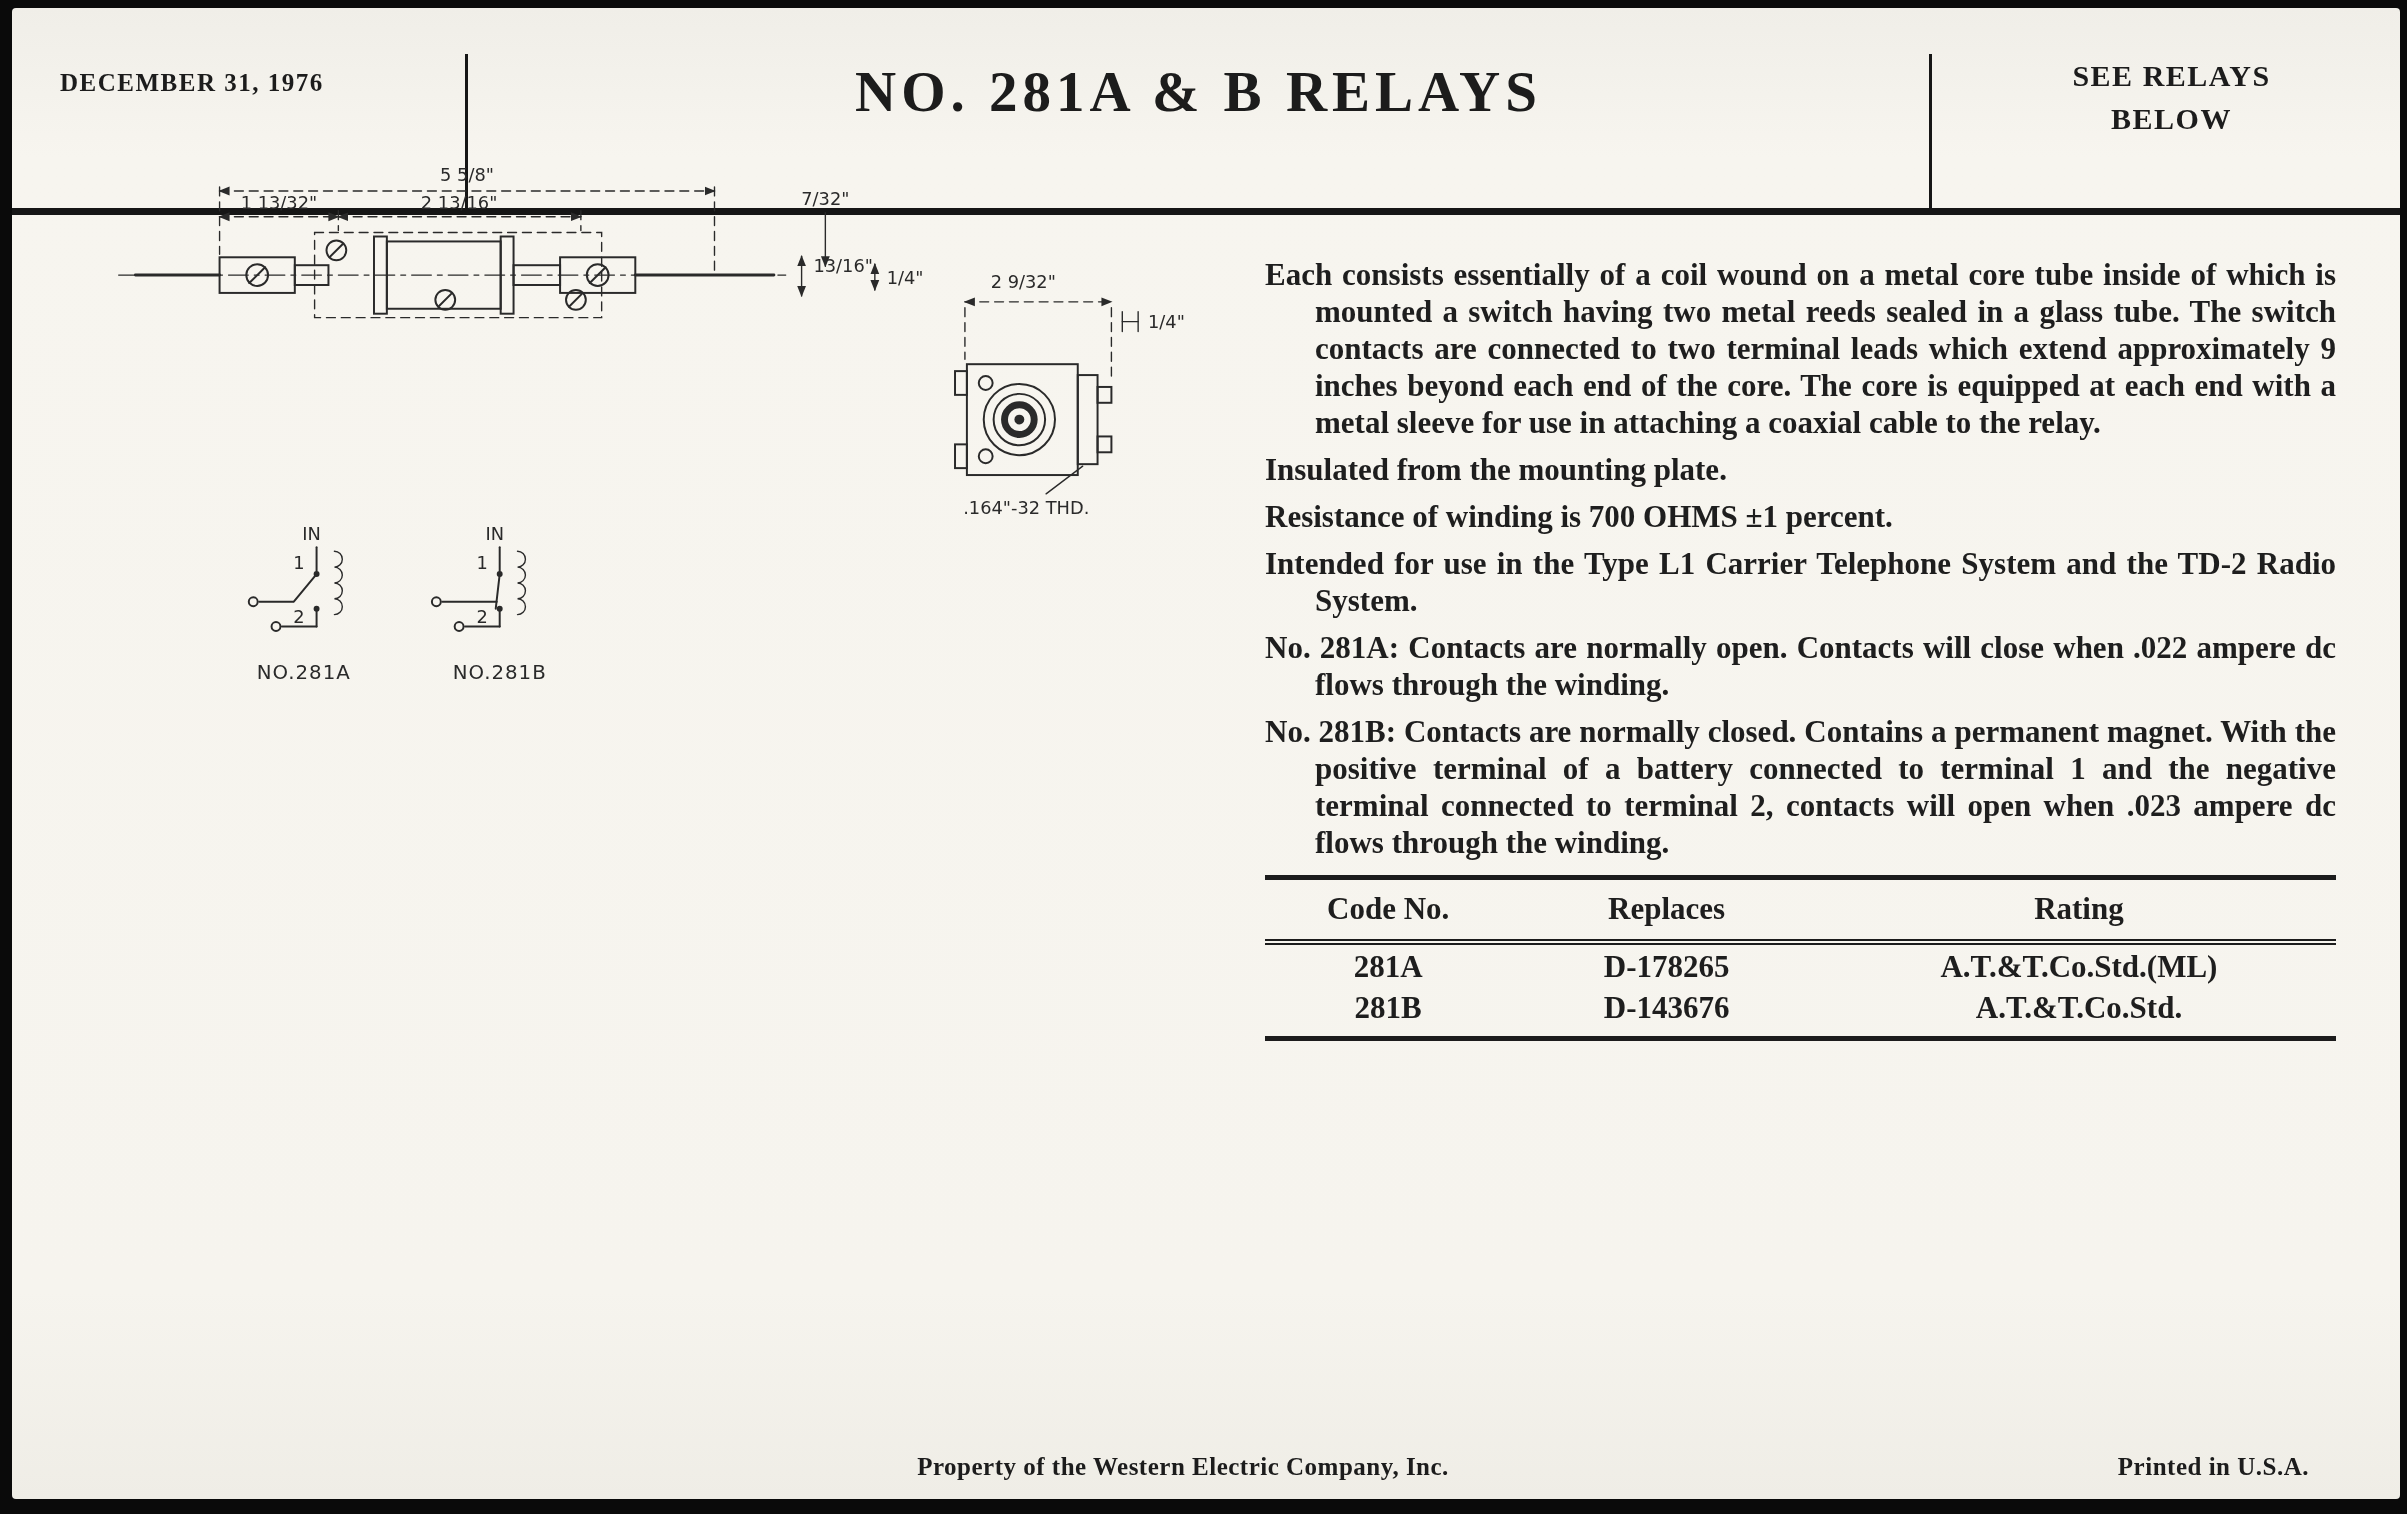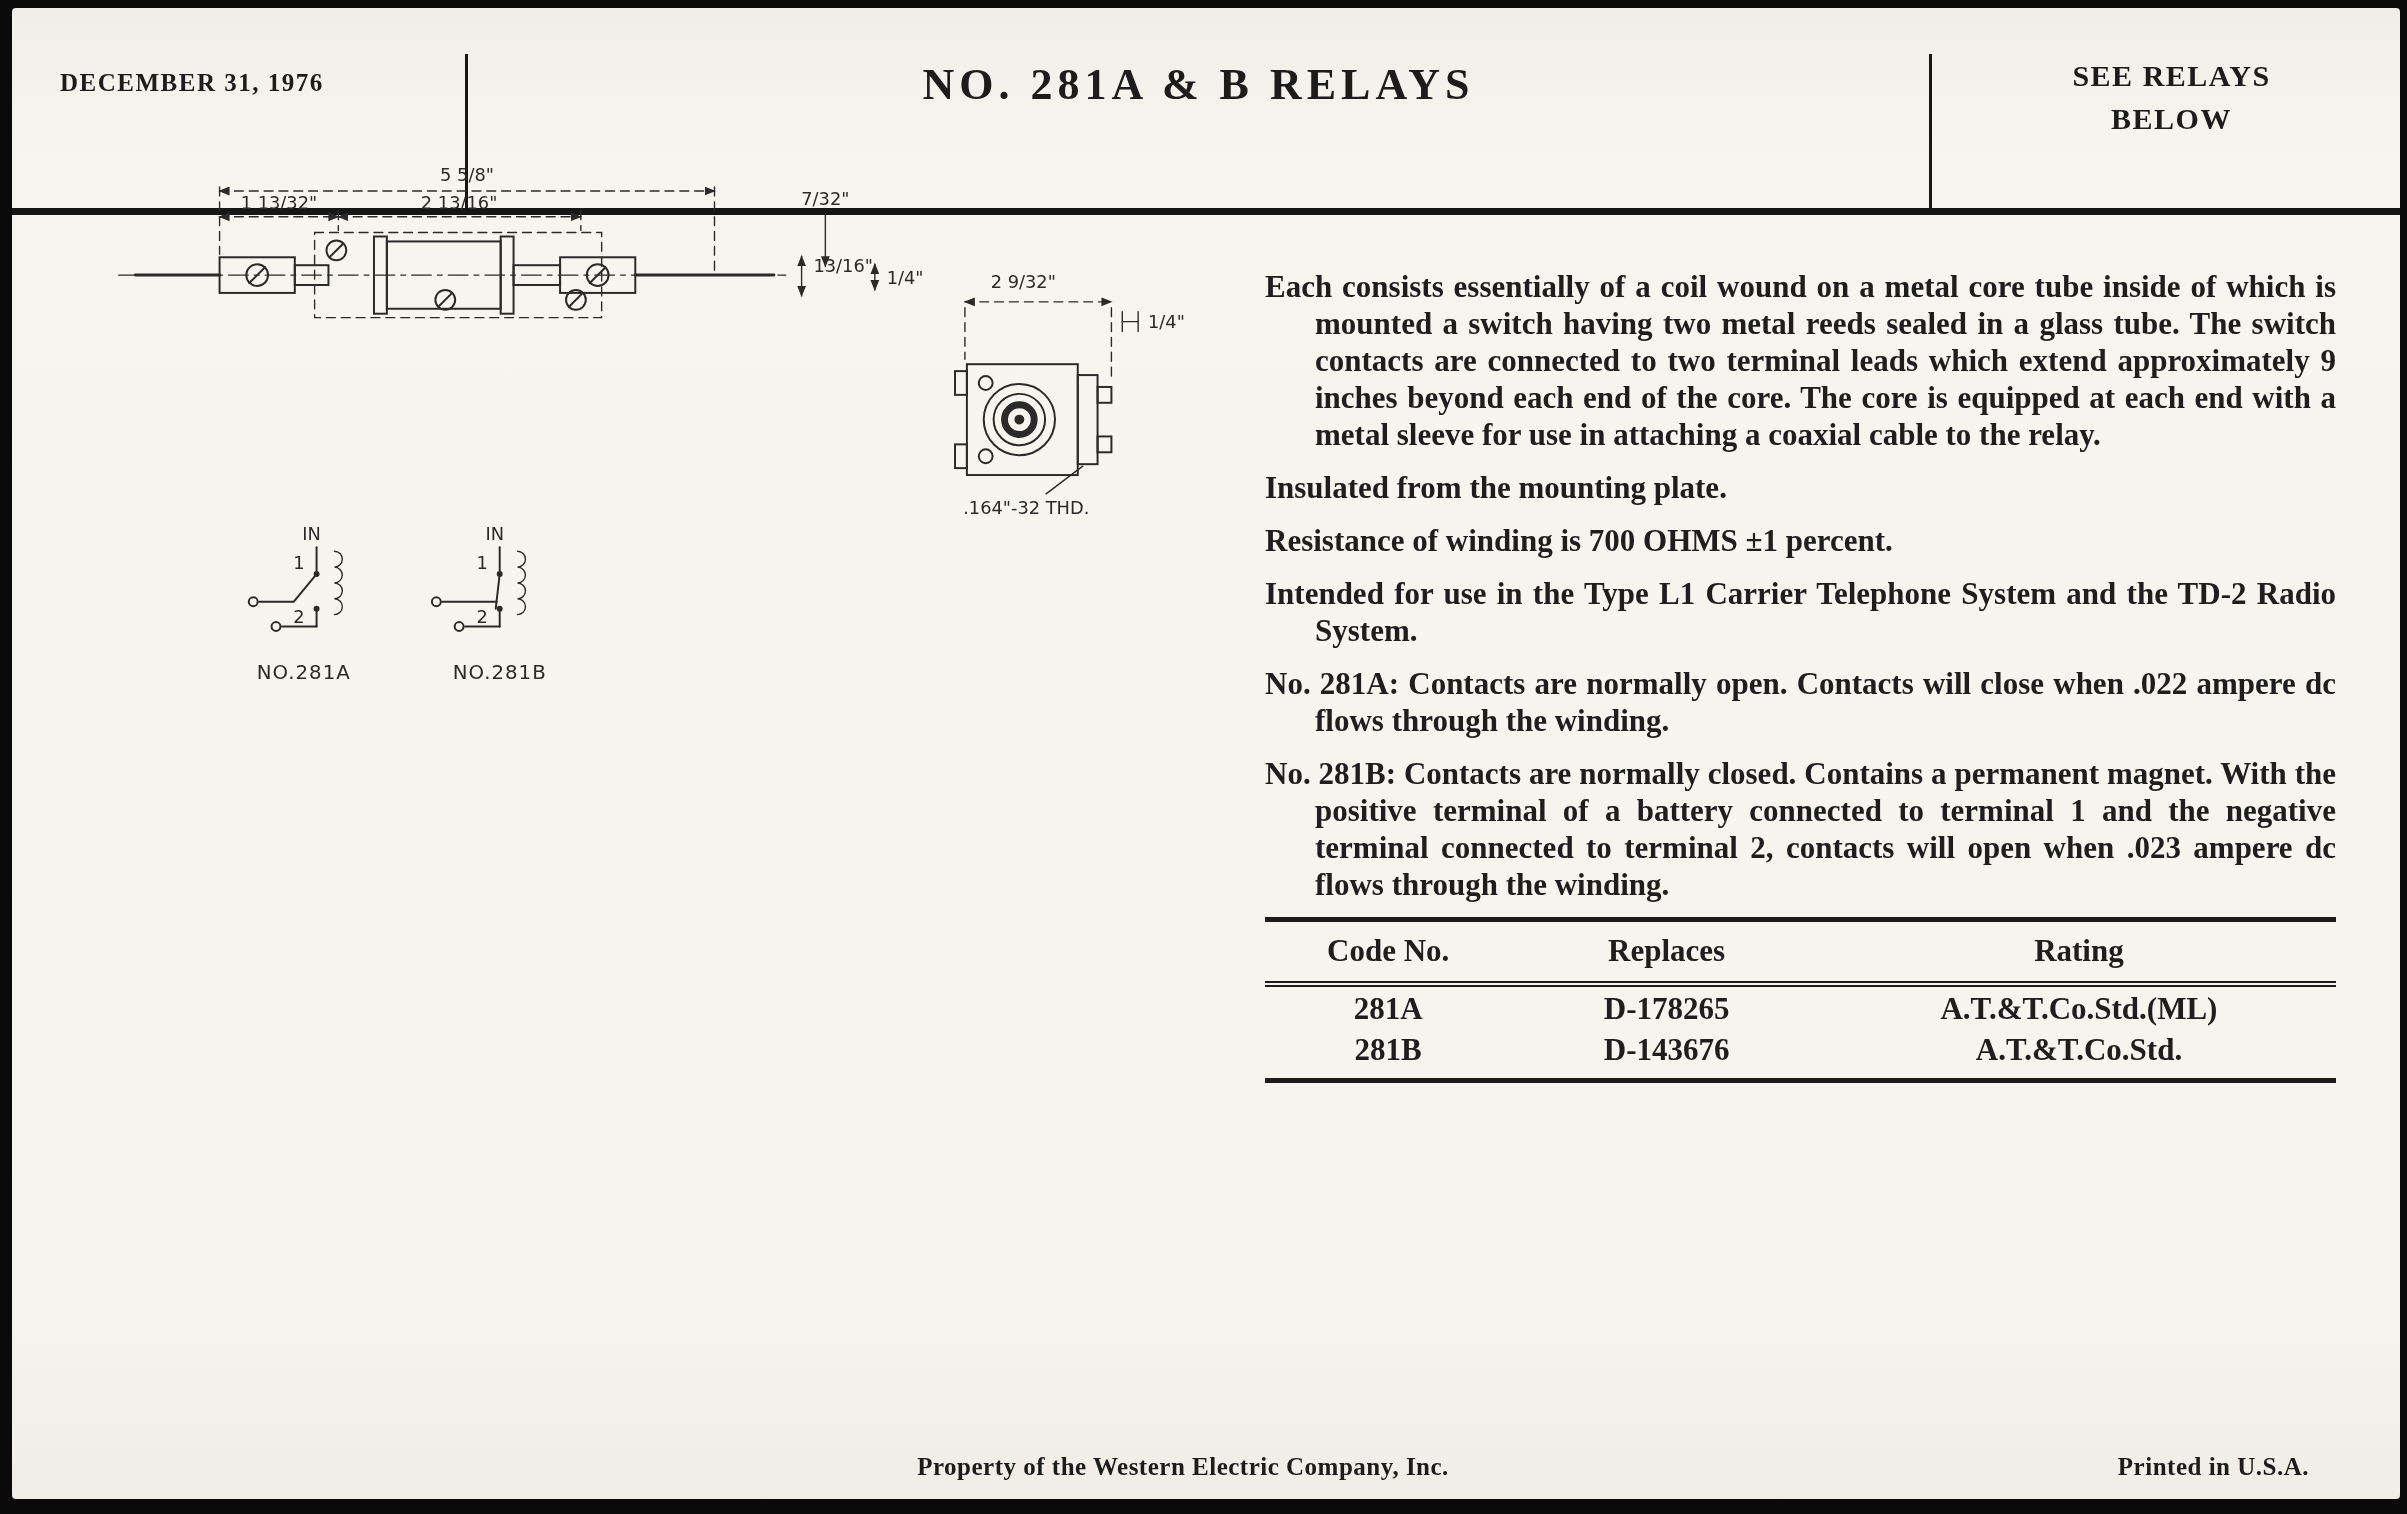--- a/index.html
+++ b/index.html
@@ -19,21 +19,21 @@
   
   .hdr-date {
     position:absolute; left:48px; top:61px; width:396px;
     font-size:25px; font-weight:700; letter-spacing:1.5px; white-space:nowrap;
   }
   .hdr-divider { position:absolute; top:46px; height:154px; width:3px; background:#161616; }
   .hdr-divider.left  { left:453px; }
   .hdr-divider.right { left:1917px; }
   .hdr-title {
     position:absolute; left:456px; top:51px; width:1461px; text-align:center;
-    font-size:44px; font-weight:700; letter-spacing:5px; white-space:nowrap;
+    font-size:57px; font-weight:700; letter-spacing:5px; white-space:nowrap;
   }
   .hdr-ratings {
     position:absolute; left:1931px; right:0; top:46px; text-align:center;
     font-size:30px; font-weight:700; letter-spacing:1.5px; line-height:43px;
   }
   .hdr-rule { position:absolute; left:0; right:0; top:200px; height:7px; background:#161616; }
 
   
   .drawing { position:absolute; left:69px; top:153px; }
   .drawing .geo  { stroke:#2a2a2a; fill:none; stroke-width:2; stroke-linecap:round; }
@@ -44,21 +44,21 @@
   .drawing .dimtxt { font-size:18px; }
   .drawing .symtxt { font-size:18px; }
   .drawing .namtxt { font-size:20px; letter-spacing:1px; }
 
   
   .text-col {
     position:absolute; left:1253px; top:244px; width:1071px;
     font-size:31px; font-weight:700; line-height:37px;
     text-align:justify; color:#1e1e1e;
   }
-  .text-col p { margin:16px 0 10px 0; padding-left:50px; text-indent:-50px; }
+  .text-col p { margin:4px 0 10px 0; padding-left:50px; text-indent:-50px; }
 
   
   .ratings-table {
     width:100%; border-collapse:collapse; margin-top:14px;
     border-top:5px solid #1c1c1c; border-bottom:5px solid #1c1c1c;
     font-size:31px; font-weight:700;
   }
   .ratings-table th {
     padding:10px 0 12px; font-weight:700; text-align:center;
     border-bottom:6px double #1c1c1c;

